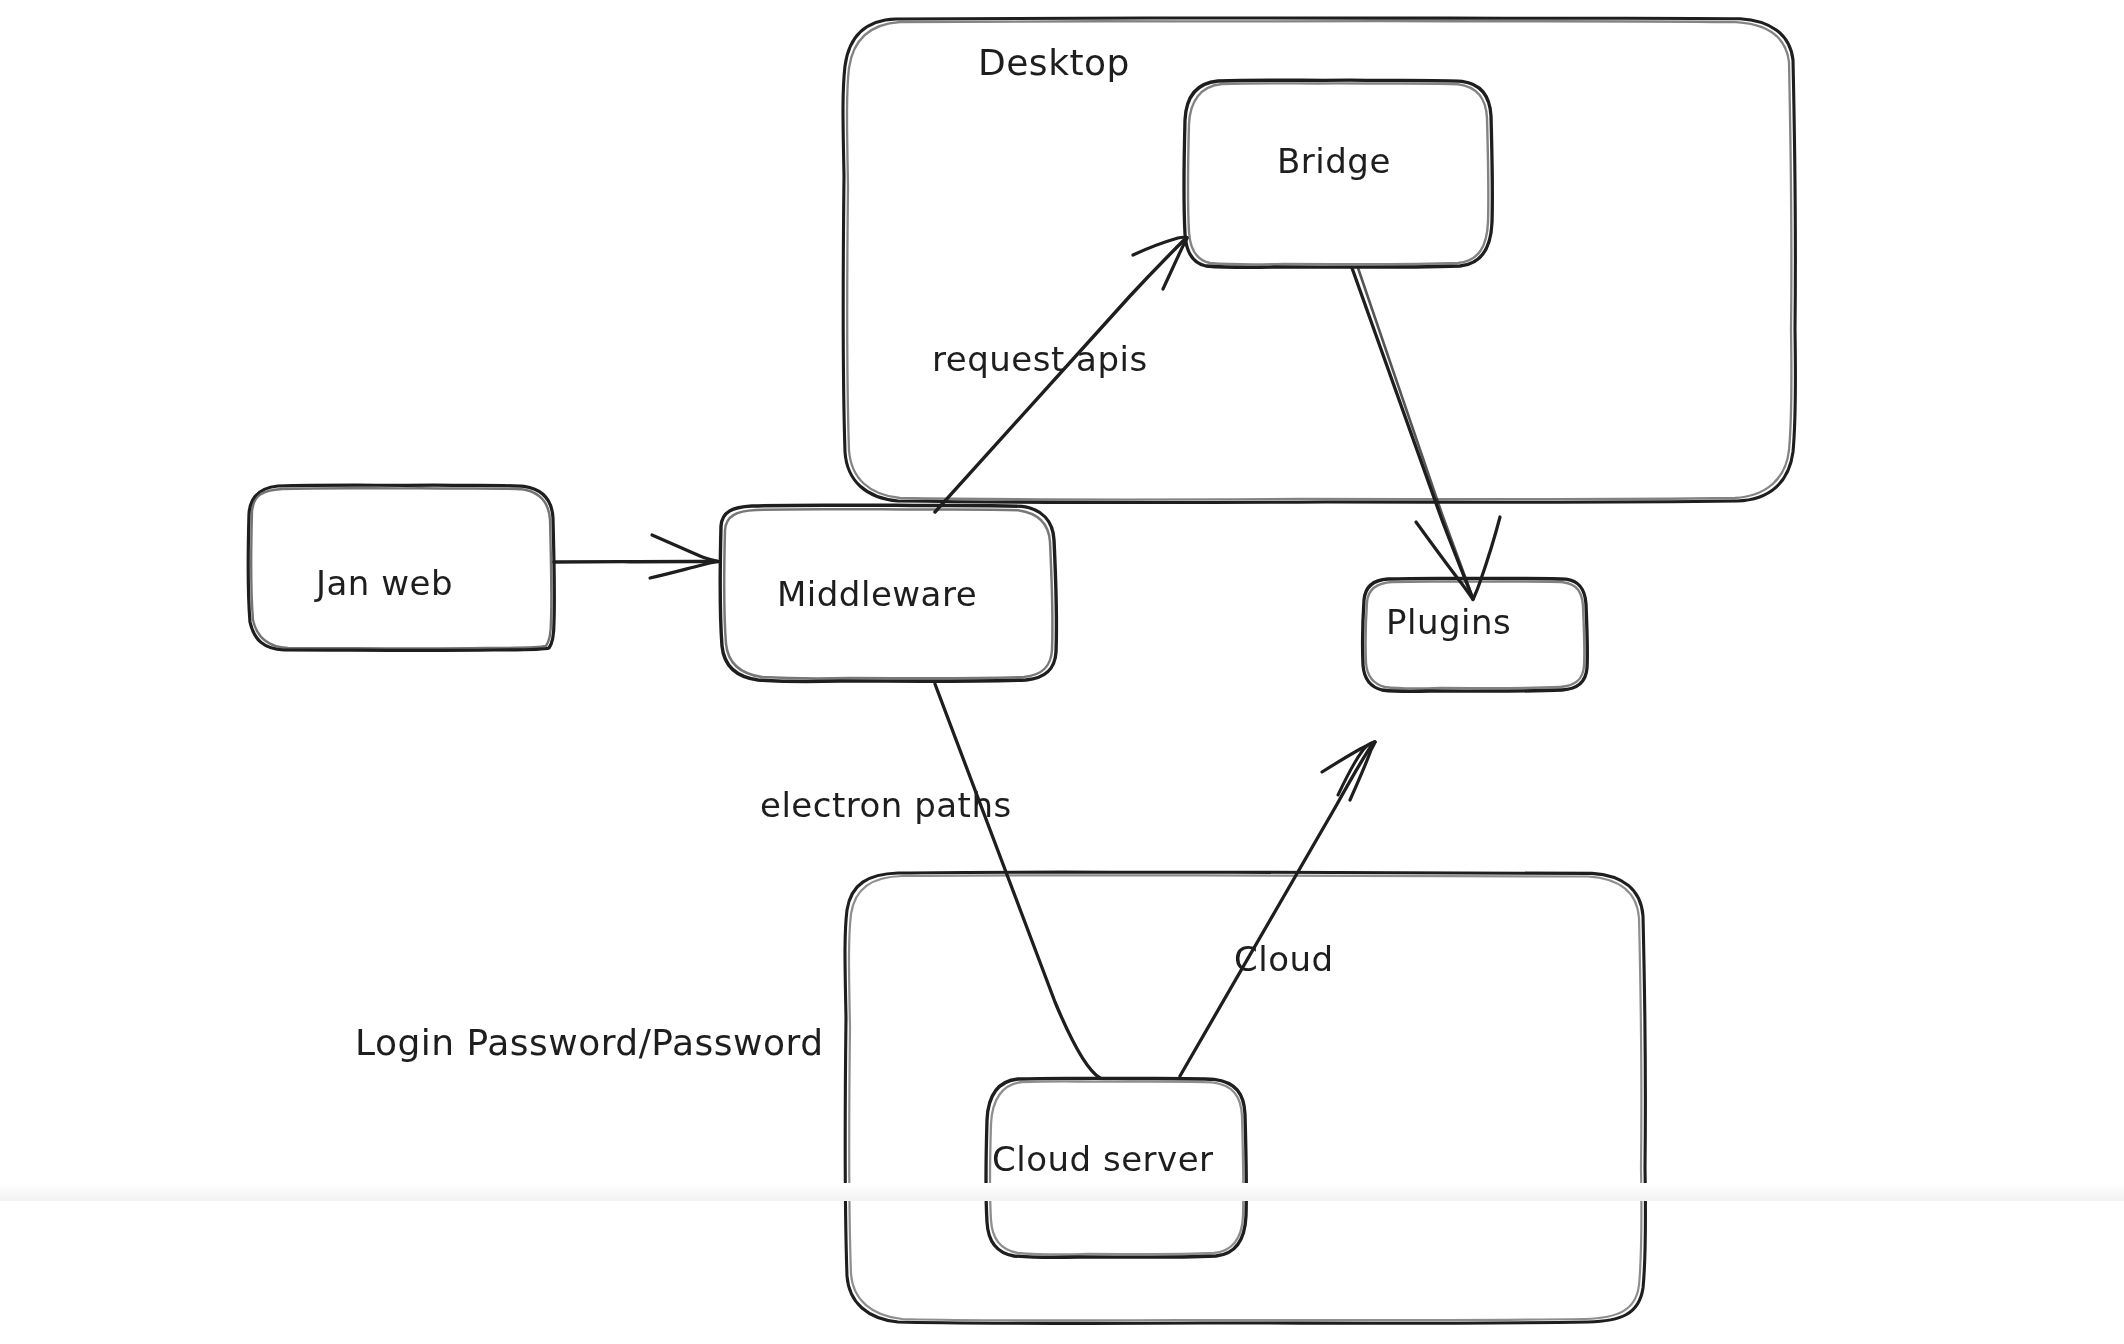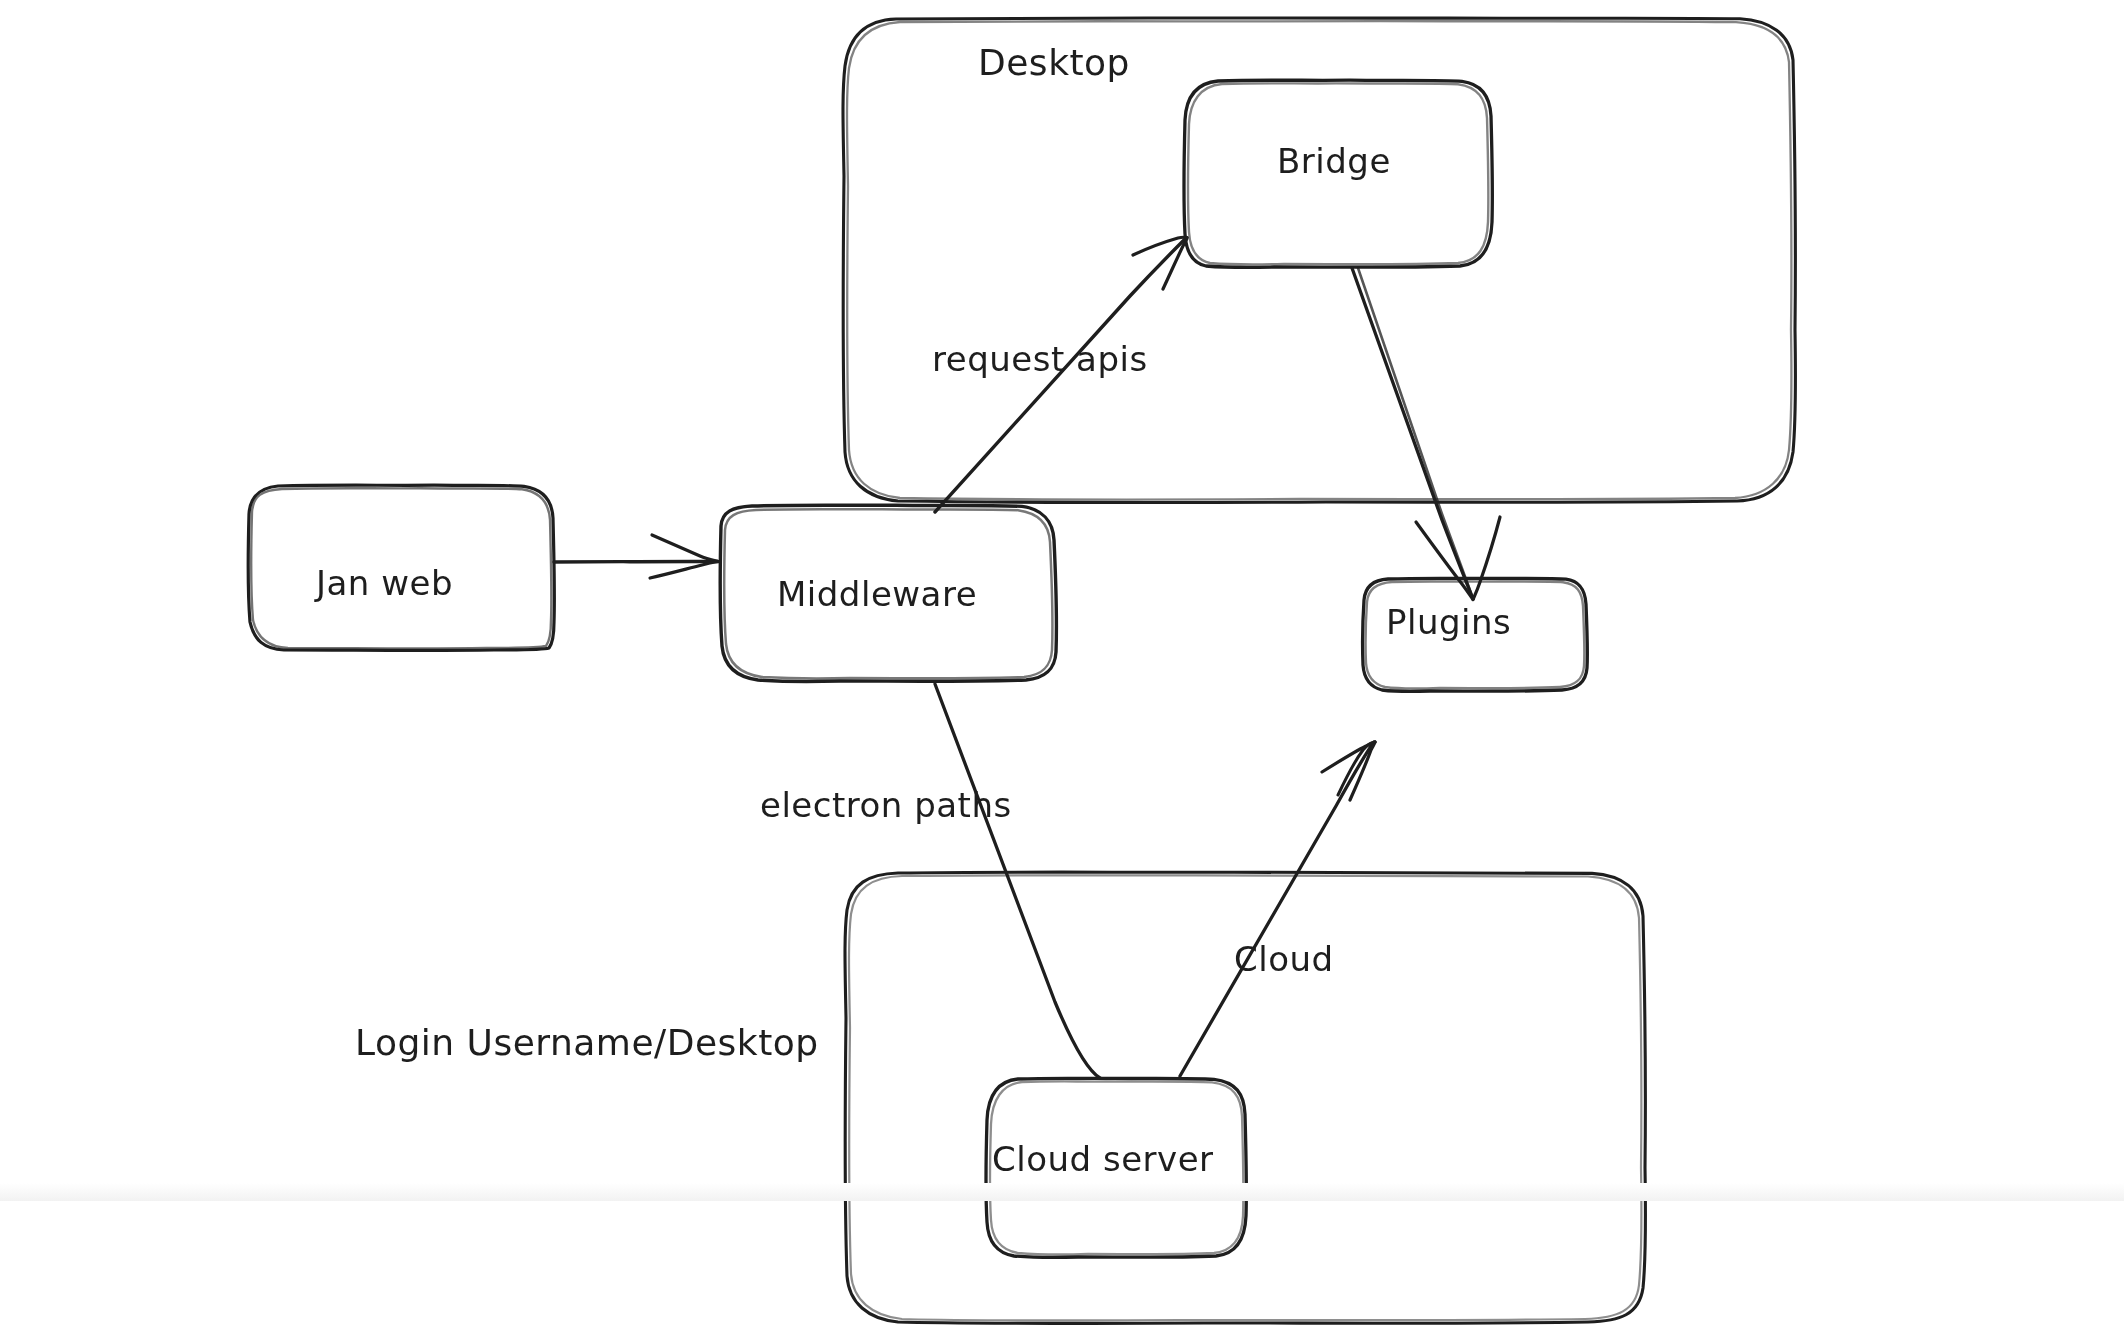--- a/index.html
+++ b/index.html
@@ -330,17 +330,17 @@
 
   <span class="hand-text node-label" style="left:992px; top:1140px;">Cloud server</span>
 
   <span class="hand-text edge-label" style="left:932px; top:340px;">request apis</span>
 
   <span class="hand-text edge-label" style="left:760px; top:786px;">electron paths</span>
 
   <span class="hand-text edge-label" style="left:1234px; top:940px;">Cloud</span>
 
 
-  <span class="hand-text note-text" style="left:355px; top:1018px;">Login Username/Desktop</span>
+  <span class="hand-text note-text" style="left:355px; top:1018px;">Login Password/Password</span>
 
   <div class="bottom-strip"></div>
 
 </div>
 
 </body></html>

